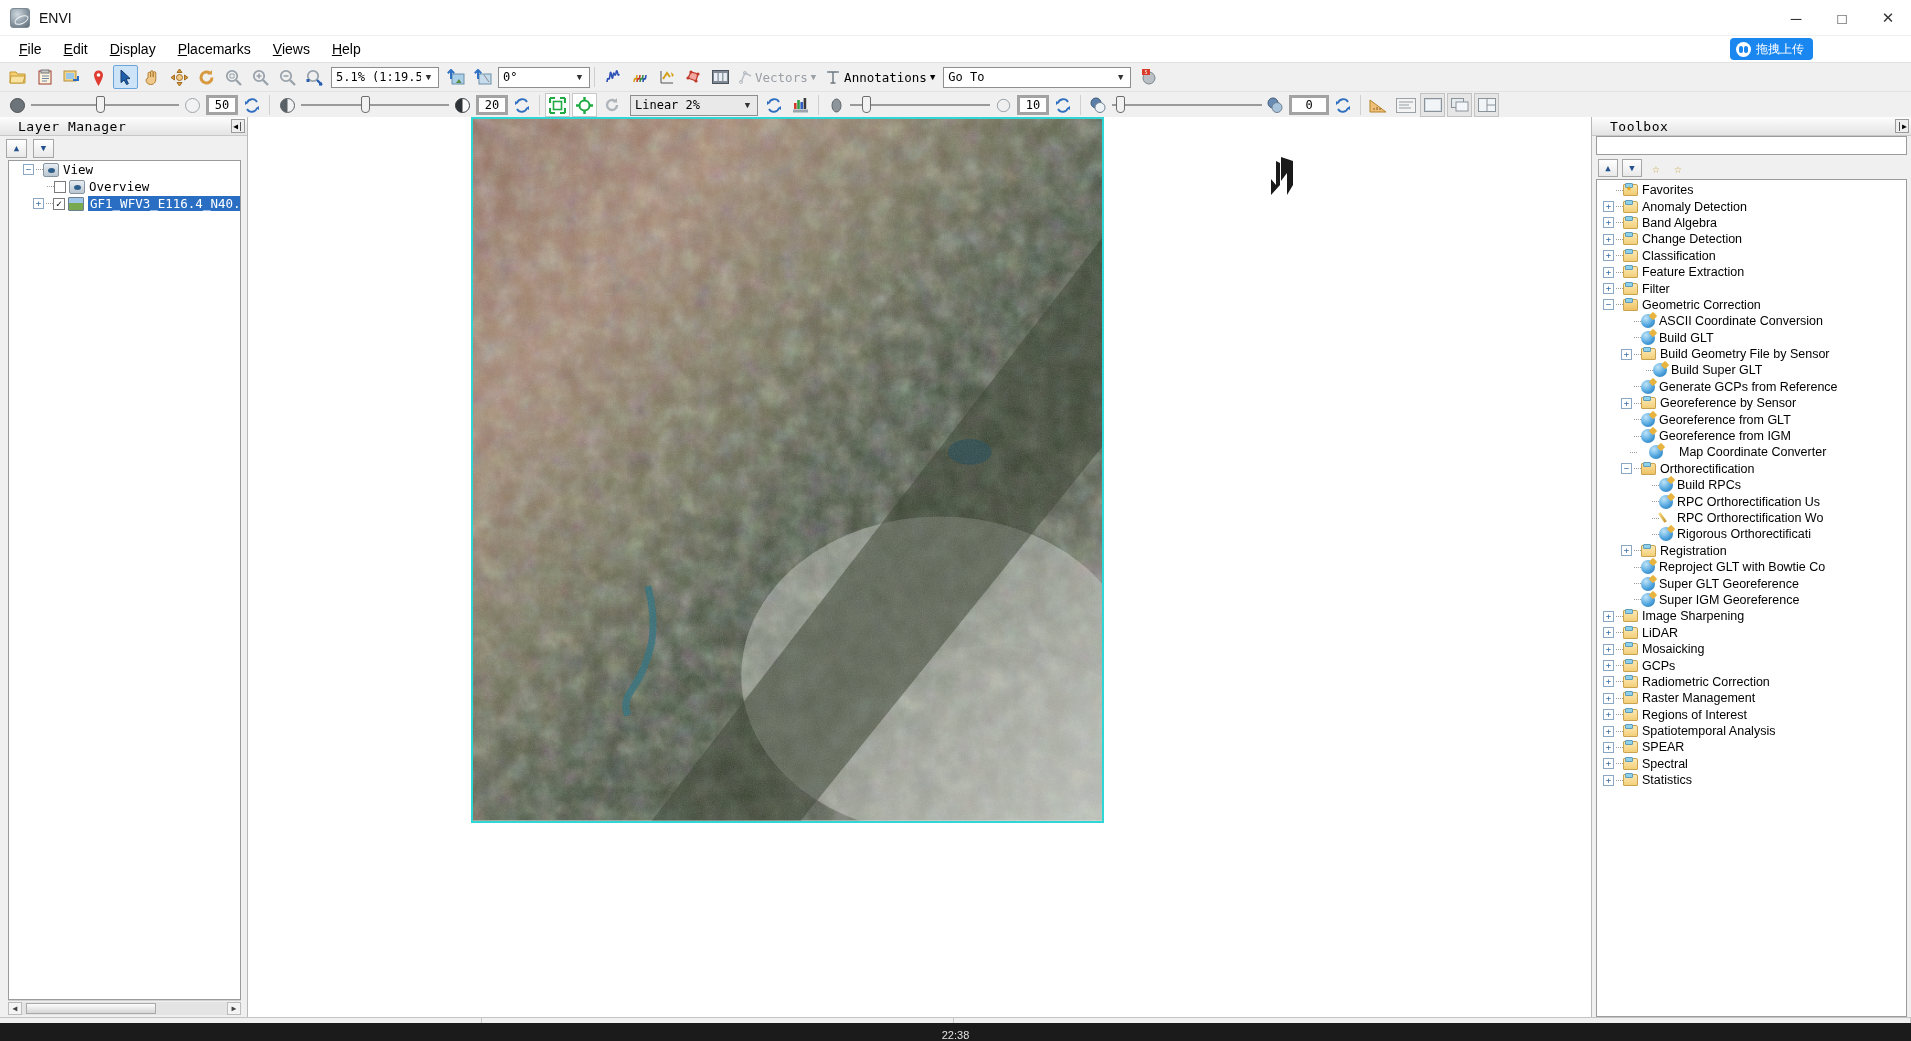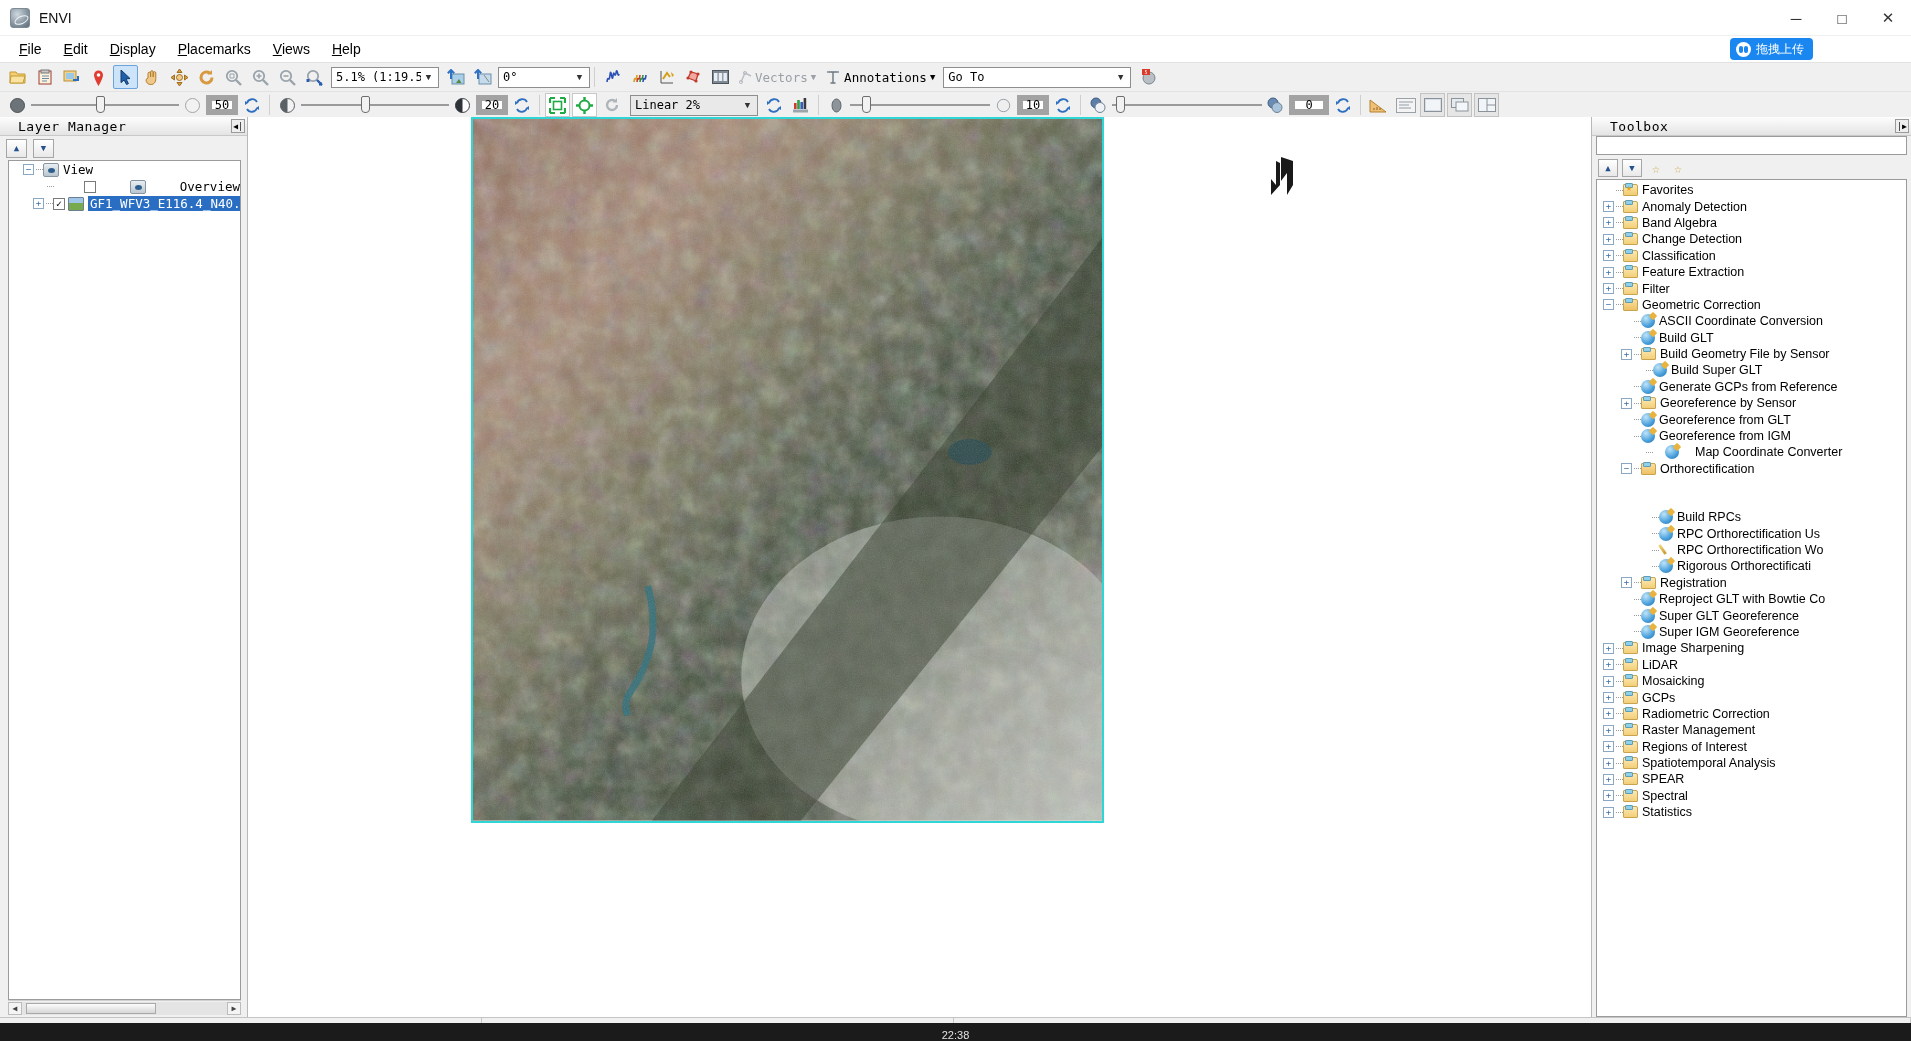--- a/index.html
+++ b/index.html
@@ -76,21 +76,21 @@
     height:21px; background:#fff; border:1px solid #8e8e8e;
     display:flex; align-items:center; padding:0 2px 0 4px;
     font-family:"DejaVu Sans Mono", monospace; font-size:12px; color:#000;
     position:relative;
   }
   .combo .cv{ flex:1; overflow:hidden; white-space:nowrap; }
   .combo .carat{
     width:15px; text-align:center; font-size:9px; color:#333; flex:none;
   }
   .numbox{
-    width:32px;height:20px;background:#fff;border:6px solid #a3a3a3;
+    width:32px;height:20px;background:#fff;border:3px solid #a3a3a3;
     display:flex;align-items:center;justify-content:center;font-size:12px;
     font-family:"DejaVu Sans Mono", monospace;
   }
   .numbox.w40{ width:40px; }
   .slider{ display:flex; align-items:center; }
   .strack{ height:2px; background:#9a9a9a; position:relative; }
   .sthumb{
     width:9px;height:17px;background:#f2f2f2;border:1px solid #6d6d6d;
     border-radius:2px 2px 4px 4px; position:absolute; top:-8px;
   }
@@ -657,21 +657,21 @@
     </div>
     <div class="tree">
 
       <div class="tnode" style="padding-left:14px;">
         <span class="texp">−</span>
         <span class="tdots"></span>
         <span class="ticon eye"></span>
         <span class="tlabel">View</span>
       </div>
 
-      <div class="tnode" style="padding-left:38px;justify-content:space-between;">
+      <div class="tnode" style="padding-left:38px;">
         <span class="tdots"></span>
         <span class="tcheck"></span>
         <span class="ticon eye"></span>
         <span class="tlabel">Overview</span>
       </div>
 
       <div class="tnode" style="padding-left:24px;">
         <span class="texp">+</span>
         <span class="tdots"></span>
         <span class="tcheck">✓</span>
@@ -842,33 +842,33 @@
           <span class="tdots"></span>
           <span class="globe"></span>
           <span class="tbl">Georeference from GLT</span>
         </div>
         <div class="tbrow" style="padding-left: 24px;">
           <span style="width: 13px; flex: 0 0 auto;"></span>
           <span class="tdots"></span>
           <span class="globe"></span>
           <span class="tbl">Georeference from IGM</span>
         </div>
-        <div class="tbrow" style="padding-left: 24px; gap: 12px;">
+        <div class="tbrow" style="padding-left: 8px; gap: 12px;">
           <span style="width: 13px; flex: 0 0 auto;"></span>
           <span class="tdots"></span>
           <span class="globe"></span>
           <span class="tbl">Map Coordinate Converter</span>
         </div>
         <div class="tbrow" style="padding-left: 24px;">
           <span class="texp">−</span>
           <span class="tdots"></span>
           <span class="folder open"></span>
           <span class="tbl">Orthorectification</span>
         </div>
-        <div class="tbrow" style="padding-left: 42px; margin-top: 32px;">
+        <div class="tbrow" style="padding-left: 42px;">
           <span style="width: 13px; flex: 0 0 auto;"></span>
           <span class="tdots"></span>
           <span class="globe"></span>
           <span class="tbl">Build RPCs</span>
         </div>
         <div class="tbrow" style="padding-left: 42px;">
           <span style="width: 13px; flex: 0 0 auto;"></span>
           <span class="tdots"></span>
           <span class="globe"></span>
           <span class="tbl">RPC Orthorectification Us</span>

